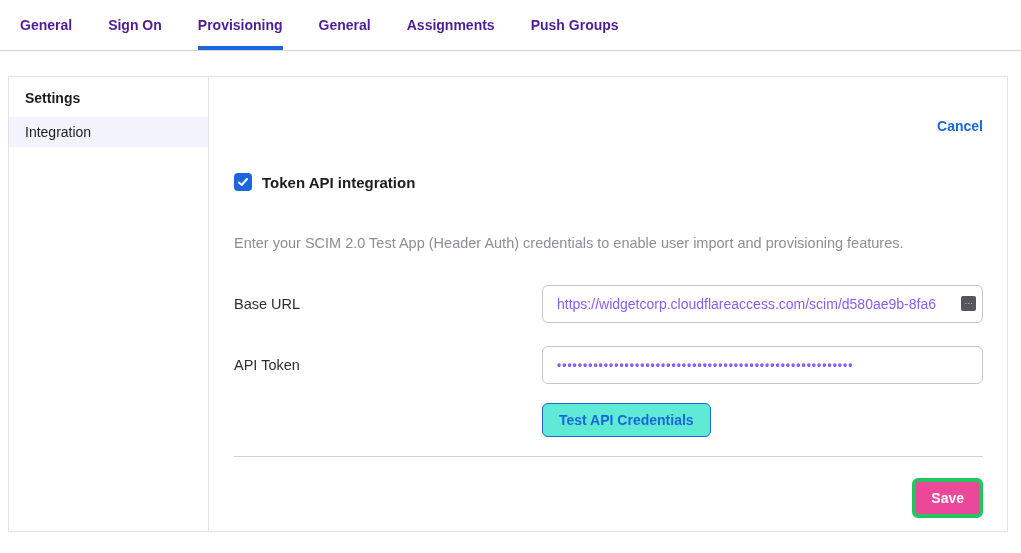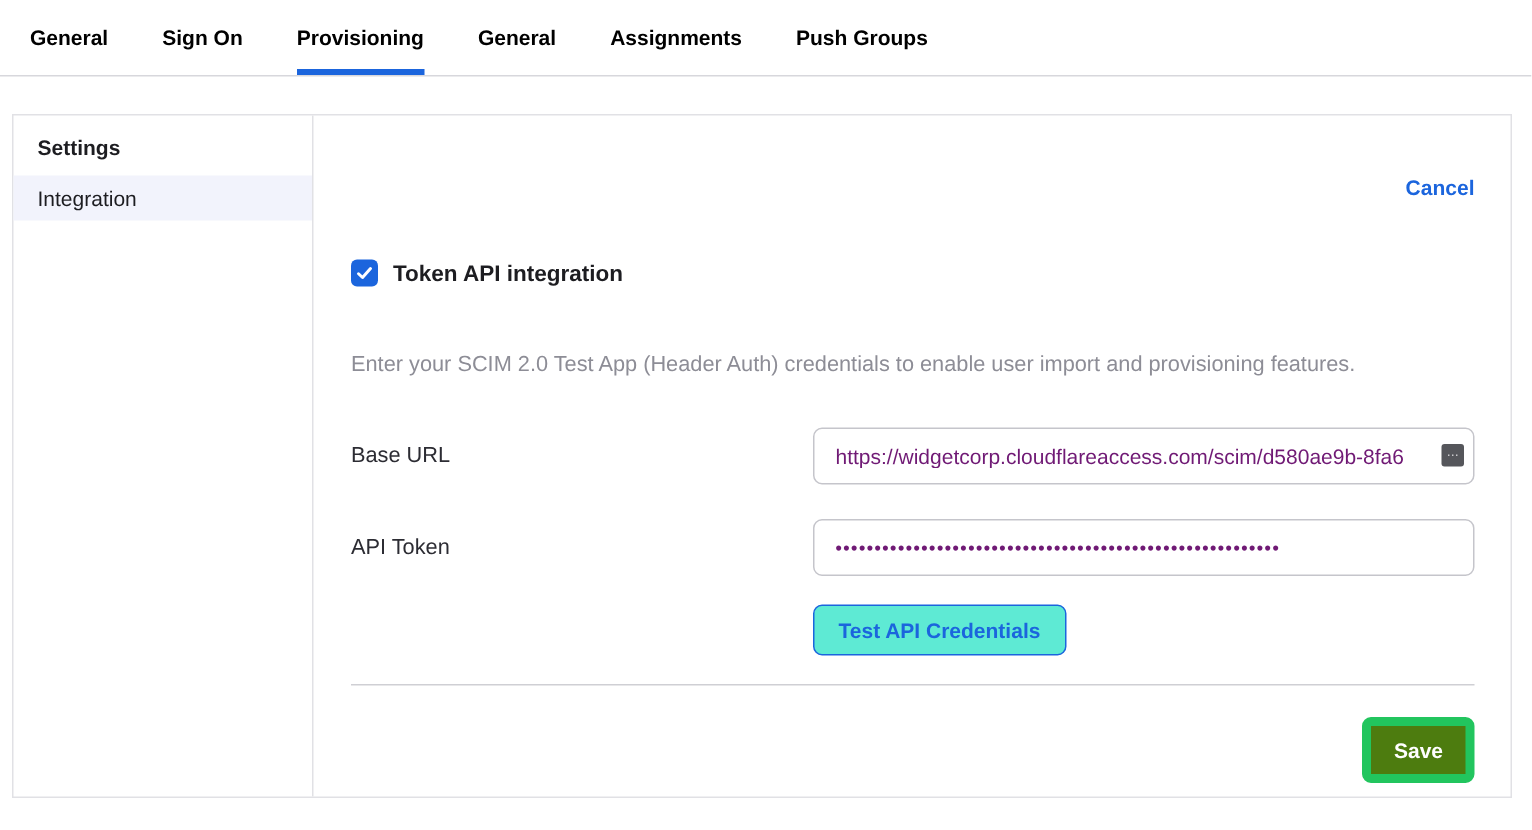--- a/index.html
+++ b/index.html
@@ -18,21 +18,21 @@
     height: 51px;
     border-bottom: 1px solid #d7d7dc;
     padding-left: 20px;
   }
   .tab {
     display: flex;
     align-items: center;
     margin-right: 36px;
     font-size: 14px;
     font-weight: bold;
-    color: #000000;
+    color: #4c1d95;
     cursor: pointer;
     border-bottom: 4px solid transparent;
     padding-top: 4px;
   }
   .tab.active { border-bottom-color: #1b65dd; }
 
   
   .panel {
     margin: 25px 13px 0 8px;
     width: 1000px;
@@ -118,21 +118,21 @@
     color: #2c2c33;
   }
   .input-wrap { position: relative; flex: 1; }
   .text-input {
     width: 100%;
     height: 38px;
     border: 1px solid #c5c5cb;
     border-radius: 6px;
     padding: 0 14px;
     font-size: 14px;
-    color: #701a75;
+    color: #8b5cf6;
     font-family: "Liberation Sans", "DejaVu Sans", sans-serif;
     outline: none;
     background: #fff;
   }
   .token-input { letter-spacing: 1px; font-size: 12px; font-weight: bold; }
   .overflow-cursor {
     position: absolute;
     right: 7px; top: 11px;
     width: 15px; height: 15px;
     background: #55565b;
@@ -158,22 +158,22 @@
   }
 
   .divider {
     border: none;
     border-top: 1px solid #cfcfd4;
     margin: 19px 0 21px 0;
   }
 
   .save-row { text-align: right; }
   .save-btn {
-    background: #4d7c0f;
-    border: 6px solid #22c55e;
+    background: #ec4899;
+    border: 4px solid #22c55e;
     color: #ffffff;
     font-size: 14px;
     font-weight: bold;
     border-radius: 6px;
     padding: 8px 15px;
     cursor: pointer;
     font-family: "Liberation Sans", "DejaVu Sans", sans-serif;
   }
 </style>
 </head>

